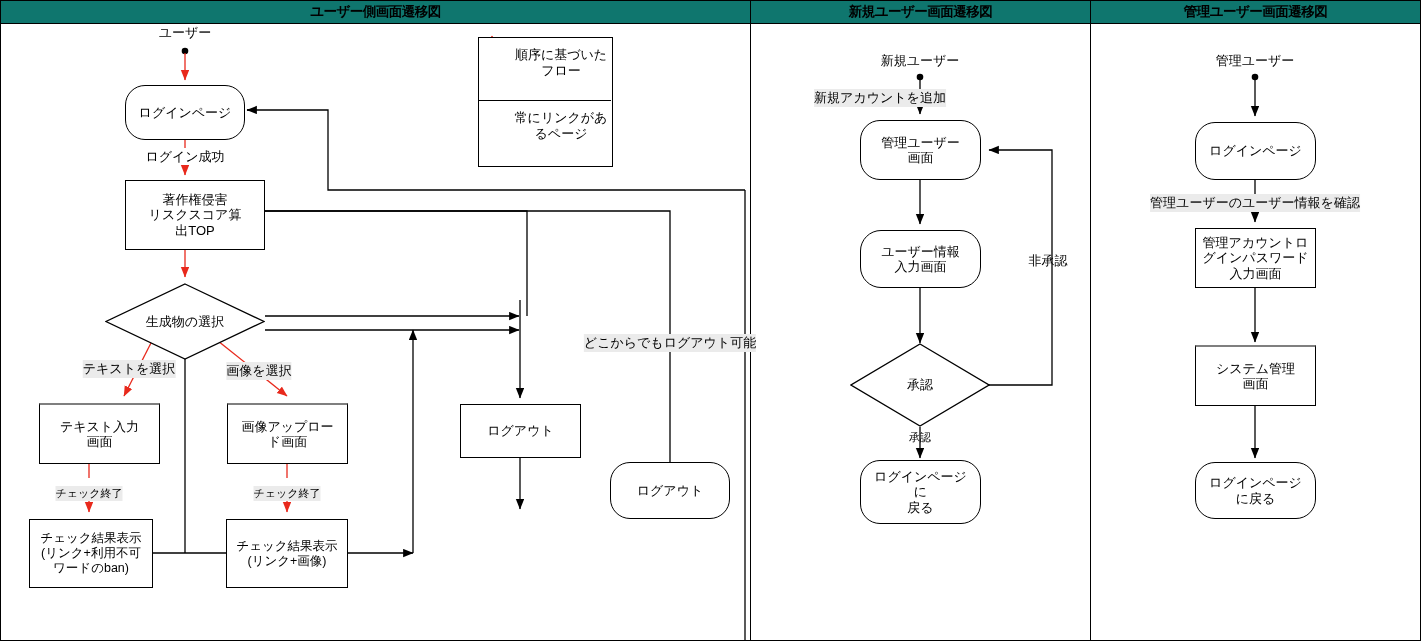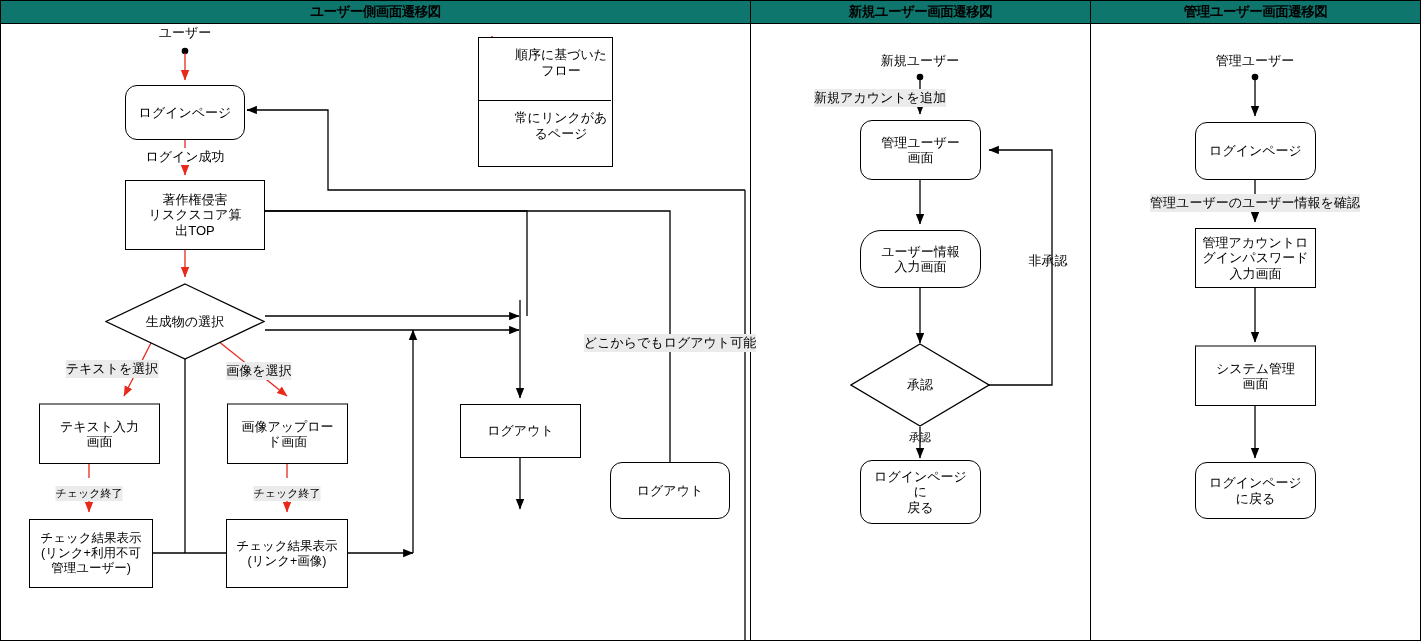--- a/index.html
+++ b/index.html
@@ -10,21 +10,21 @@
   .panel{position:absolute;box-sizing:border-box;border:1.5px solid #000;background:#fff;}
   .panel-title{position:absolute;box-sizing:border-box;border:1.5px solid #000;border-bottom:1.5px solid #000;
       background:#0f766e;display:flex;align-items:center;justify-content:center;
       font-weight:bold;font-size:13.5px;color:#000;letter-spacing:-0.5px;}
 
   
   .node{position:absolute;box-sizing:border-box;display:flex;align-items:center;justify-content:center;
       text-align:center;background:#fff;color:#000;font-size:13px;line-height:1.18;z-index:6;}
   .rect{border:1.3px solid #000;}
   .rect-thick-top{border:1.3px solid #000;border-top:2.6px solid #7f7f7f;}
-  .round{border:1.3px solid #000;border-radius:12px;}
+  .round{border:1.3px solid #000;border-radius:20px;}
 
   .diamond{position:absolute;z-index:6;}
   .diamond svg{position:absolute;left:0;top:0;}
   .diamond span{position:absolute;left:0;top:0;width:100%;height:100%;
       display:flex;align-items:center;justify-content:center;font-size:13px;color:#000;}
 
   
   .lbl{position:absolute;font-size:13px;color:#000;white-space:nowrap;z-index:8;}
   .lbl.bg{background:#ebebeb;}
   .lbl.plain{background:transparent;}
@@ -154,21 +154,21 @@
     <span>出TOP</span>
   </div>
 
   <div class="diamond" style="left:105px;top:283px;width:160px;height:77px;">
     <svg width="160" height="77" viewBox="0 0 160 77">
         <polygon points="80,1 159,38.5 80,76 1,38.5" fill="#fff" stroke="#000" stroke-width="1.3"></polygon>
       </svg>
     <span>生成物の選択</span>
   </div>
 
-  <div class="lbl bg c" style="left:112px;top:360px;">
+  <div class="lbl bg c" style="left:129px;top:360px;">
     <span>テキストを選択</span>
   </div>
   <div class="lbl bg c" style="left:259px;top:362px;">
     <span>画像を選択</span>
   </div>
 
   <div class="node rect-thick-top" style="left:29px;top:403px;width:121px;height:61px;flex-direction:column;margin-left:10px;">
     <span>テキスト入力</span>
     <span>画面</span>
   </div>
@@ -180,21 +180,21 @@
   <div class="lbl bg small c" style="left:89px;top:486px;">
     <span>チェック終了</span>
   </div>
   <div class="lbl bg small c" style="left:287px;top:486px;">
     <span>チェック終了</span>
   </div>
 
   <div class="node rect" style="left:29px;top:519px;width:124px;height:69px;flex-direction:column;font-size:12.5px;">
     <span>チェック結果表示</span>
     <span>(リンク+利用不可</span>
-    <span>管理ユーザー)</span>
+    <span>ワードのban)</span>
   </div>
   <div class="node rect" style="left:226px;top:519px;width:122px;height:69px;flex-direction:column;font-size:12.5px;">
     <span>チェック結果表示</span>
     <span>(リンク+画像)</span>
   </div>
 
   <div class="node rect" style="left:460px;top:404px;width:121px;height:54px;">
     <span>ログアウト</span>
   </div>
 

